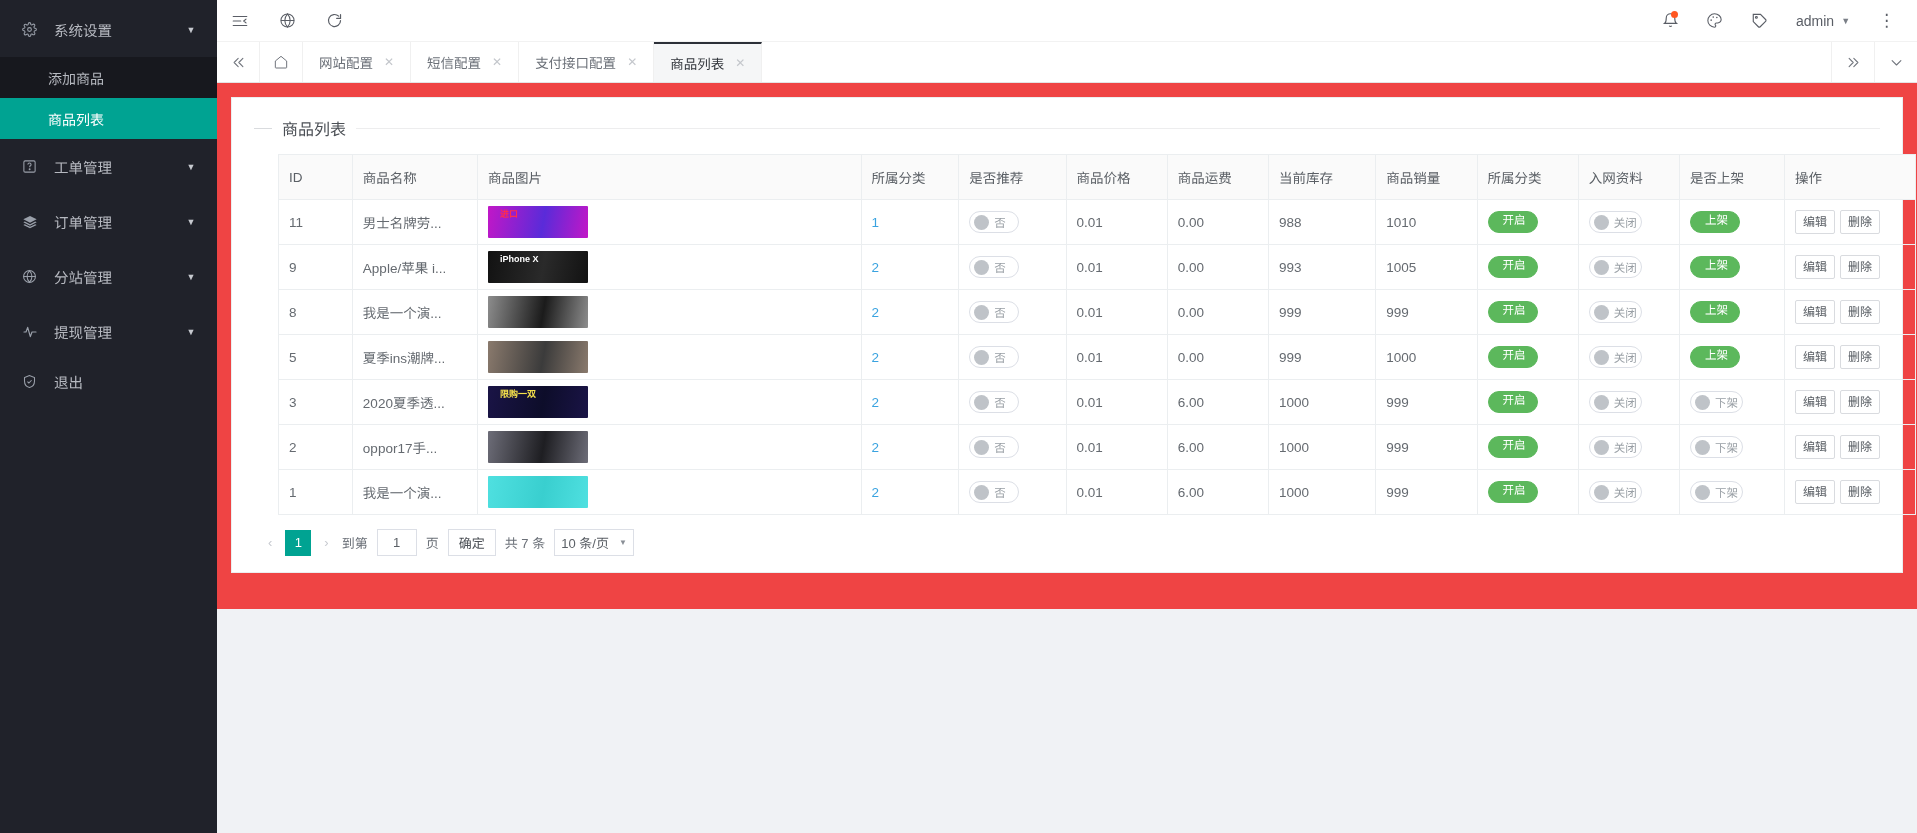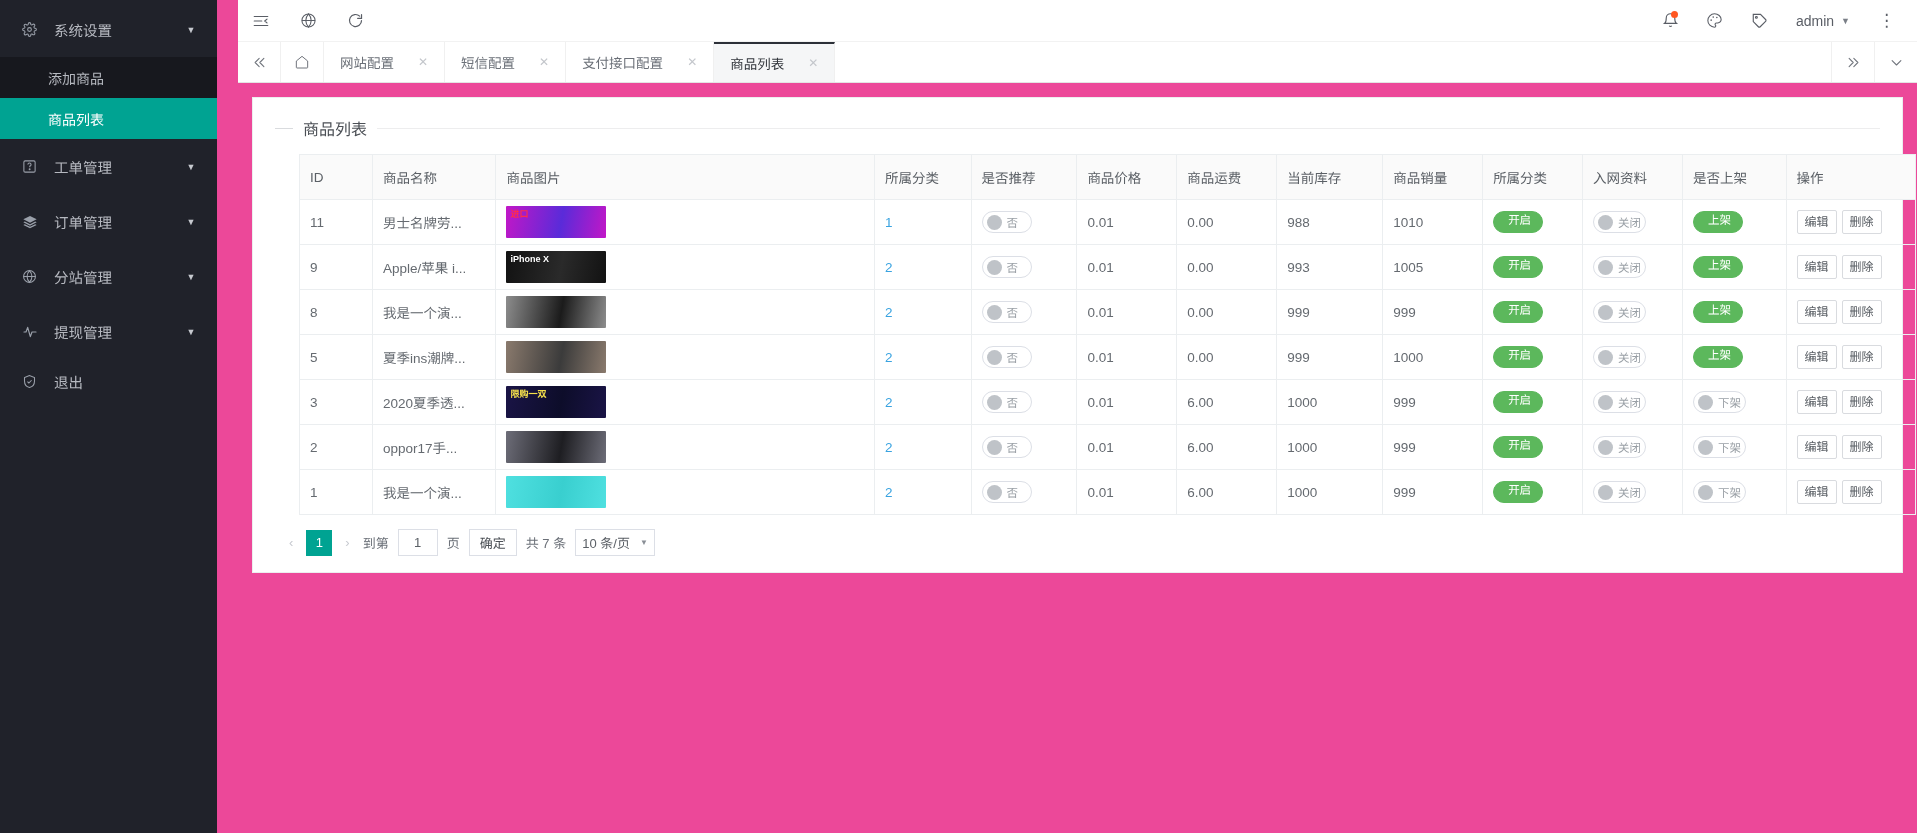--- a/index.html
+++ b/index.html
@@ -54,21 +54,21 @@
   .sub-item {
     height: 41px; display: flex; align-items: center;
     padding-left: 48px; font-size: 14px; color: #b6b9c0;
     cursor: pointer; user-select: none;
   }
   .sub-item.active { background: #00a392; color: #fff; }
   .logout-wrap { padding-bottom: 10px; }
 
   
   .main { flex: 1 1 auto; display: flex; flex-direction: column;
-          height: 833px; background: #ec4899; overflow: hidden; padding-left: 21px; }
+          height: 609px; background: #ef4444; overflow: hidden; }
 
   .topbar {
     height: 42px; min-height: 42px; background: #ffffff;
     display: flex; align-items: center;
     border-bottom: 1px solid #f2f2f2;
   }
   .topbar-left { display: flex; align-items: center; padding-left: 14px; gap: 30px; }
   .topbar-right { margin-left: auto; display: flex; align-items: center;
                   gap: 28px; padding-right: 22px; }
   .tb-icon {
@@ -92,21 +92,21 @@
     display: flex; align-items: stretch;
     border-bottom: 1px solid #e4e4e4;
   }
   .tab-ctrl {
     width: 43px; display: flex; align-items: center; justify-content: center;
     color: #70747c; cursor: pointer; font-size: 15px;
     border-right: 1px solid #f0f0f0;
   }
   .tab-scroll { display: flex; align-items: stretch; flex: 1 1 auto; overflow: hidden; }
   .tab {
-    display: flex; align-items: center; gap: 24px;
+    display: flex; align-items: center; gap: 11px;
     padding: 0 16px; font-size: 13.5px; color: #6b7078;
     border-right: 1px solid #f0f0f0; cursor: pointer;
     white-space: nowrap; position: relative; background: #fff;
   }
   .tab .tab-x { color: #c3c6cb; font-size: 12px; cursor: pointer; }
   .tab.active {
     background: #f5f6f7; color: #32363c;
     border-top: 2px solid #2c3038;
   }
   .tab-right-ctrls { margin-left: auto; display: flex; align-items: stretch; }
@@ -155,21 +155,21 @@
   .link { color: #3aa3e0; cursor: pointer; }
   .num-orange { color: #f56c2d; }
   .num-red { color: #e03a3a; }
 
   .thumb {
     width: 100px; height: 32px; border-radius: 1px;
     display: block; overflow: hidden; position: relative;
     background: #dcdcdc;
   }
   .thumb .tl {
-    position: absolute; left: 4px; top: 4px;
+    position: absolute; left: 12px; top: 4px;
     font-size: 9px; font-weight: bold; line-height: 1;
   }
 
   
   .sw {
     display: inline-flex; align-items: center;
     height: 22px; border-radius: 11px; padding: 0 4px;
     font-size: 11.5px; cursor: pointer; user-select: none; min-width: 50px;
   }
   .sw .knob { width: 15px; height: 15px; border-radius: 50%; background: #fff; }

